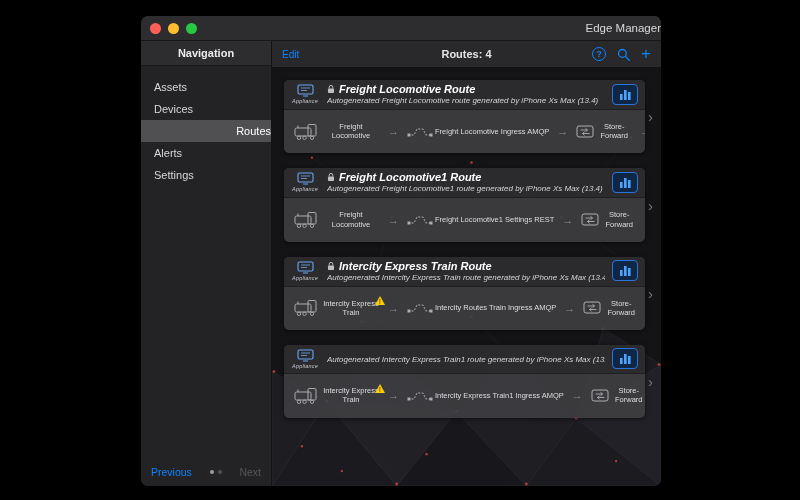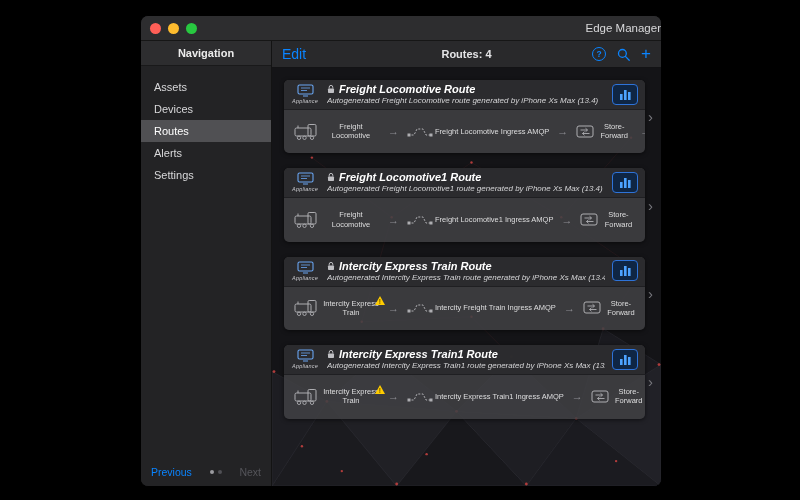--- a/index.html
+++ b/index.html
@@ -15,31 +15,31 @@
   .tl{width:11px;height:11px;border-radius:50%;display:inline-block;}
   .tl.red{background:#ff5f57}.tl.yellow{background:#febc2e}.tl.green{background:#28c840}
   .win-title{flex:1;text-align:right;color:#d9d9db;font-size:11.5px;padding-left:8px;}
   
   .body-row{flex:1;display:flex;min-height:0;}
   .sidebar{width:130px;background:#232325;border-right:1px solid #131313;display:flex;flex-direction:column;}
   .sidebar-header{height:24px;line-height:24px;text-align:center;color:#ececec;font-size:11px;
                   font-weight:bold;background:#2d2d2f;border-bottom:1px solid #19191a;}
   .sidebar-items{flex:1;padding-top:10px;}
   .side-item{height:22px;line-height:22px;padding-left:13px;color:#d8d8da;font-size:11px;cursor:default;}
-  .side-item.selected{background:#505053;color:#fff;}
+  .side-item.selected{background:#505053;color:#fff;text-align:right;}
   .sidebar-footer{display:flex;align-items:center;justify-content:space-between;padding:8px 10px;font-size:10.5px;}
   .prev{color:#0a84ff}.next{color:#55555a}
   .dots{display:flex;align-items:center}
   .dot{width:4px;height:4px;border-radius:50%;background:#505055;display:inline-block;margin:0 2px;}
   .dot.on{background:#9b9ba0;}
   
   .main{flex:1;display:flex;flex-direction:column;min-width:0;background:#1a1a1d;}
   .toolbar{height:26px;background:#29292b;border-bottom:1px solid #131315;display:flex;
            align-items:center;padding:0 10px;position:relative;flex:0 0 auto;}
-  .edit{color:#0a84ff;font-size:14px;z-index:1;cursor:default;}
+  .edit{color:#0a84ff;font-size:10px;z-index:1;cursor:default;}
   .tb-title{position:absolute;left:0;right:0;text-align:center;color:#e4e4e6;font-size:11px;font-weight:bold;}
   .tb-icons{margin-left:auto;display:flex;align-items:center;gap:11px;z-index:1;}
   .help-icon{width:12px;height:12px;border:1.2px solid #0a84ff;border-radius:50%;color:#0a84ff;
              font-size:8.5px;font-weight:bold;display:flex;align-items:center;justify-content:center;}
   .plus-icon{color:#0a84ff;font-size:17px;line-height:12px;font-weight:400;}
   
   .content{flex:1;position:relative;overflow:hidden;background:#141417;}
   .mesh{position:absolute;left:0;top:0;width:100%;height:100%;}
   .cards{position:relative;padding:12px 6px 12px 12px;display:flex;flex-direction:column;gap:15px;}
   .card-row{display:flex;align-items:center;}
@@ -286,21 +286,21 @@
                     <span class="node-label">Freight Locomotive</span>
 
                   </div>
                   <span class="arrow">→</span>
                   <div class="node ingress">
                     <svg width="26" height="11" viewBox="0 0 26 11">
                         <polyline points="1,9 7,9 10,3 16,3 19,9 25,9" fill="none" stroke="#aeaeb2" stroke-width="1" stroke-dasharray="2,1.5"></polyline>
                         <rect x="0.5" y="7.5" width="3" height="3" fill="#aeaeb2"></rect>
                         <rect x="22.5" y="7.5" width="3" height="3" fill="#aeaeb2"></rect>
                       </svg>
-                    <span class="node-label">Freight Locomotive1 Ingress AMQP</span>
+                    <span class="node-label">Freight Locomotive1 Settings REST</span>
                   </div>
                   <span class="arrow">→</span>
                   <div class="node store">
                     <svg width="18" height="13" viewBox="0 0 18 13">
                         <rect x="1" y="1" width="16" height="11" rx="2" fill="none" stroke="#aeaeb2" stroke-width="1"></rect>
                         <path d="M4.5 5 h7 m-2 -1.8 l2 1.8 l-2 1.8 M13.5 8.5 h-7 m2 -1.8 l-2 1.8 l2 1.8" fill="none" stroke="#aeaeb2" stroke-width="0.9"></path>
                       </svg>
                     <span class="node-label">Store-Forward</span>
                   </div>
                   <span class="arrow">→</span>
@@ -366,21 +366,21 @@
                         <text x="5" y="7.8" font-size="6.5" text-anchor="middle" fill="#000">!</text>
                       </svg>
                   </div>
                   <span class="arrow">→</span>
                   <div class="node ingress">
                     <svg width="26" height="11" viewBox="0 0 26 11">
                         <polyline points="1,9 7,9 10,3 16,3 19,9 25,9" fill="none" stroke="#aeaeb2" stroke-width="1" stroke-dasharray="2,1.5"></polyline>
                         <rect x="0.5" y="7.5" width="3" height="3" fill="#aeaeb2"></rect>
                         <rect x="22.5" y="7.5" width="3" height="3" fill="#aeaeb2"></rect>
                       </svg>
-                    <span class="node-label">Intercity Freight Train Ingress AMQP</span>
+                    <span class="node-label">Intercity Routes Train Ingress AMQP</span>
                   </div>
                   <span class="arrow">→</span>
                   <div class="node store">
                     <svg width="18" height="13" viewBox="0 0 18 13">
                         <rect x="1" y="1" width="16" height="11" rx="2" fill="none" stroke="#aeaeb2" stroke-width="1"></rect>
                         <path d="M4.5 5 h7 m-2 -1.8 l2 1.8 l-2 1.8 M13.5 8.5 h-7 m2 -1.8 l-2 1.8 l2 1.8" fill="none" stroke="#aeaeb2" stroke-width="0.9"></path>
                       </svg>
                     <span class="node-label">Store-Forward</span>
                   </div>
                   <span class="arrow">→</span>
@@ -409,27 +409,20 @@
                   <span class="appliance">
                     <svg width="17" height="13" viewBox="0 0 17 13">
                         <rect x="1" y="1" width="15" height="9" rx="1.5" fill="none" stroke="#6aa6f2" stroke-width="1.1"></rect>
                         <line x1="4" y1="4" x2="13" y2="4" stroke="#6aa6f2" stroke-width="0.8"></line>
                         <line x1="4" y1="6.5" x2="10" y2="6.5" stroke="#6aa6f2" stroke-width="0.8"></line>
                         <line x1="6" y1="12" x2="11" y2="12" stroke="#6aa6f2" stroke-width="1"></line>
                       </svg>
                     <i class="app-label">Appliance</i>
                   </span>
                   <div class="head-text">
-                    <div class="title-line">
-                      <svg width="8" height="10" viewBox="0 0 8 10">
-                          <path d="M2.2 4.5 V3.2 a1.8 1.8 0 0 1 3.6 0 V4.5" fill="none" stroke="#bfbfc3" stroke-width="1"></path>
-                          <rect x="1" y="4.5" width="6" height="4.6" rx="0.8" fill="#bfbfc3"></rect>
-                        </svg>
-                      <span class="card-title">Intercity Express Train1 Route</span>
-                    </div>
                     <div class="card-sub">Autogenerated Intercity Express Train1 route generated by iPhone Xs Max (13.4)</div>
                   </div>
                   <button class="chart-btn">
                     <svg width="13" height="11" viewBox="0 0 13 11">
                         <rect x="1" y="5" width="2.6" height="6" fill="#4da3ff"></rect>
                         <rect x="5" y="1" width="2.6" height="10" fill="#4da3ff"></rect>
                         <rect x="9" y="3" width="2.6" height="8" fill="#4da3ff"></rect>
                       </svg>
                   </button>
                 </div>

